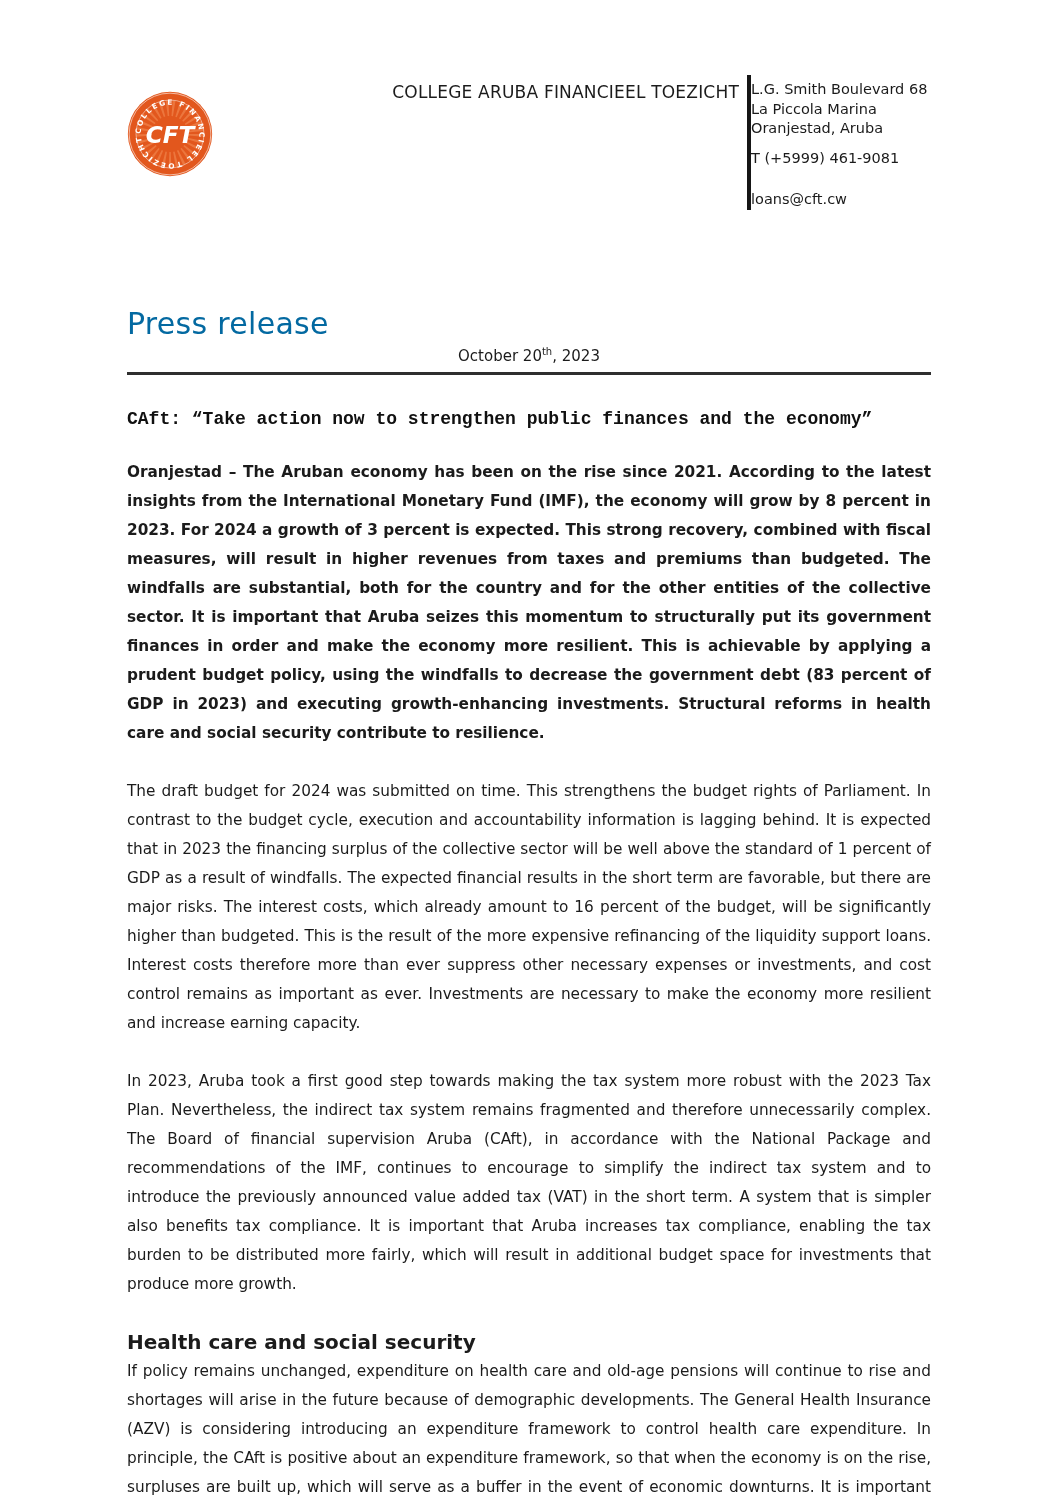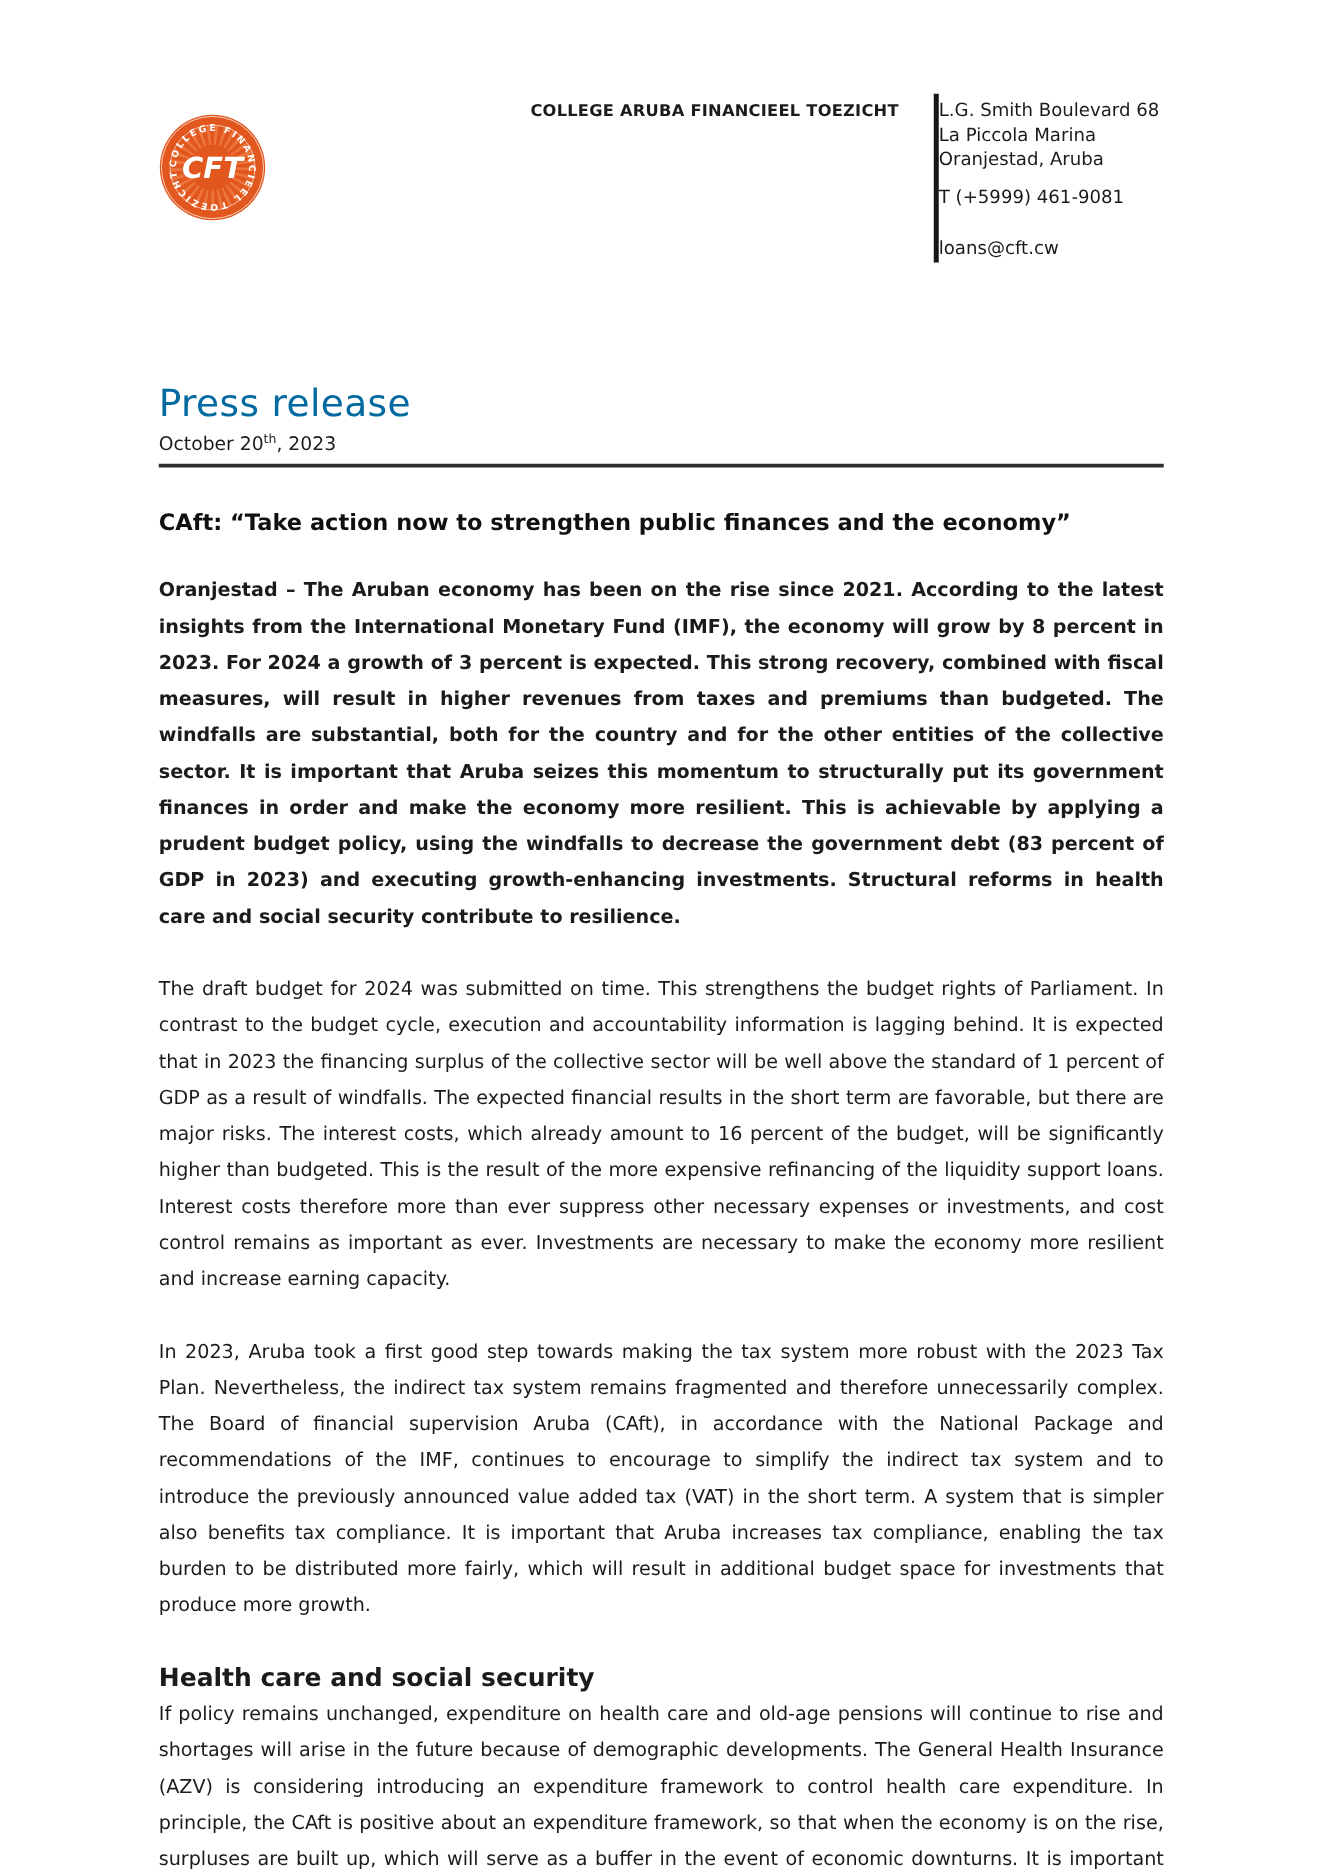--- a/index.html
+++ b/index.html
@@ -27,25 +27,25 @@
   .logo-wrap {
     width: 86px;
     height: 86px;
     margin-top: 16px;
     flex: 0 0 auto;
   }
   .logo-wrap svg { width: 100%; height: 100%; display: block; }
   .org-title {
     flex: 1 1 auto;
     text-align: right;
-    font-weight: bold;
-    font-size: 13px;
+    font-weight: normal;
+    font-size: 17px;
     letter-spacing: 0.2px;
     padding-top: 7px;
-    padding-right: 28px;
+    padding-right: 8px;
     white-space: nowrap;
   }
   .header-divider {
     width: 4px;
     background: #161616;
     height: 135px;
     flex: 0 0 auto;
   }
   .contact {
     flex: 0 0 auto;
@@ -63,34 +63,36 @@
   .doc-title {
     margin-top: 93px;
     font-size: 30px;
     font-weight: 400;
     letter-spacing: 0.3px;
     color: #0369a1;
   }
   .doc-date {
     margin-top: 5px;
     font-size: 15px;
+    text-align: center;
   }
   .doc-date sup { font-size: 10px; }
   .title-rule {
     border: none;
     border-top: 3px solid #2f2f2f;
     margin-top: 7px;
   }
 
   
   .headline {
     margin-top: 34px;
     font-size: 18px;
     font-weight: bold;
     color: #101010;
+    font-family: Liberation Mono, monospace;
   }
   .doc-body { margin-top: 29px; }
   .doc-body p, .doc-body h3 {
     font-size: 15.3px;
     line-height: 29px;
     text-align: justify;
   }
   .doc-body p.lead { font-weight: bold; }
   .doc-body p { margin-bottom: 29px; }
   .doc-body h3.subheading {

